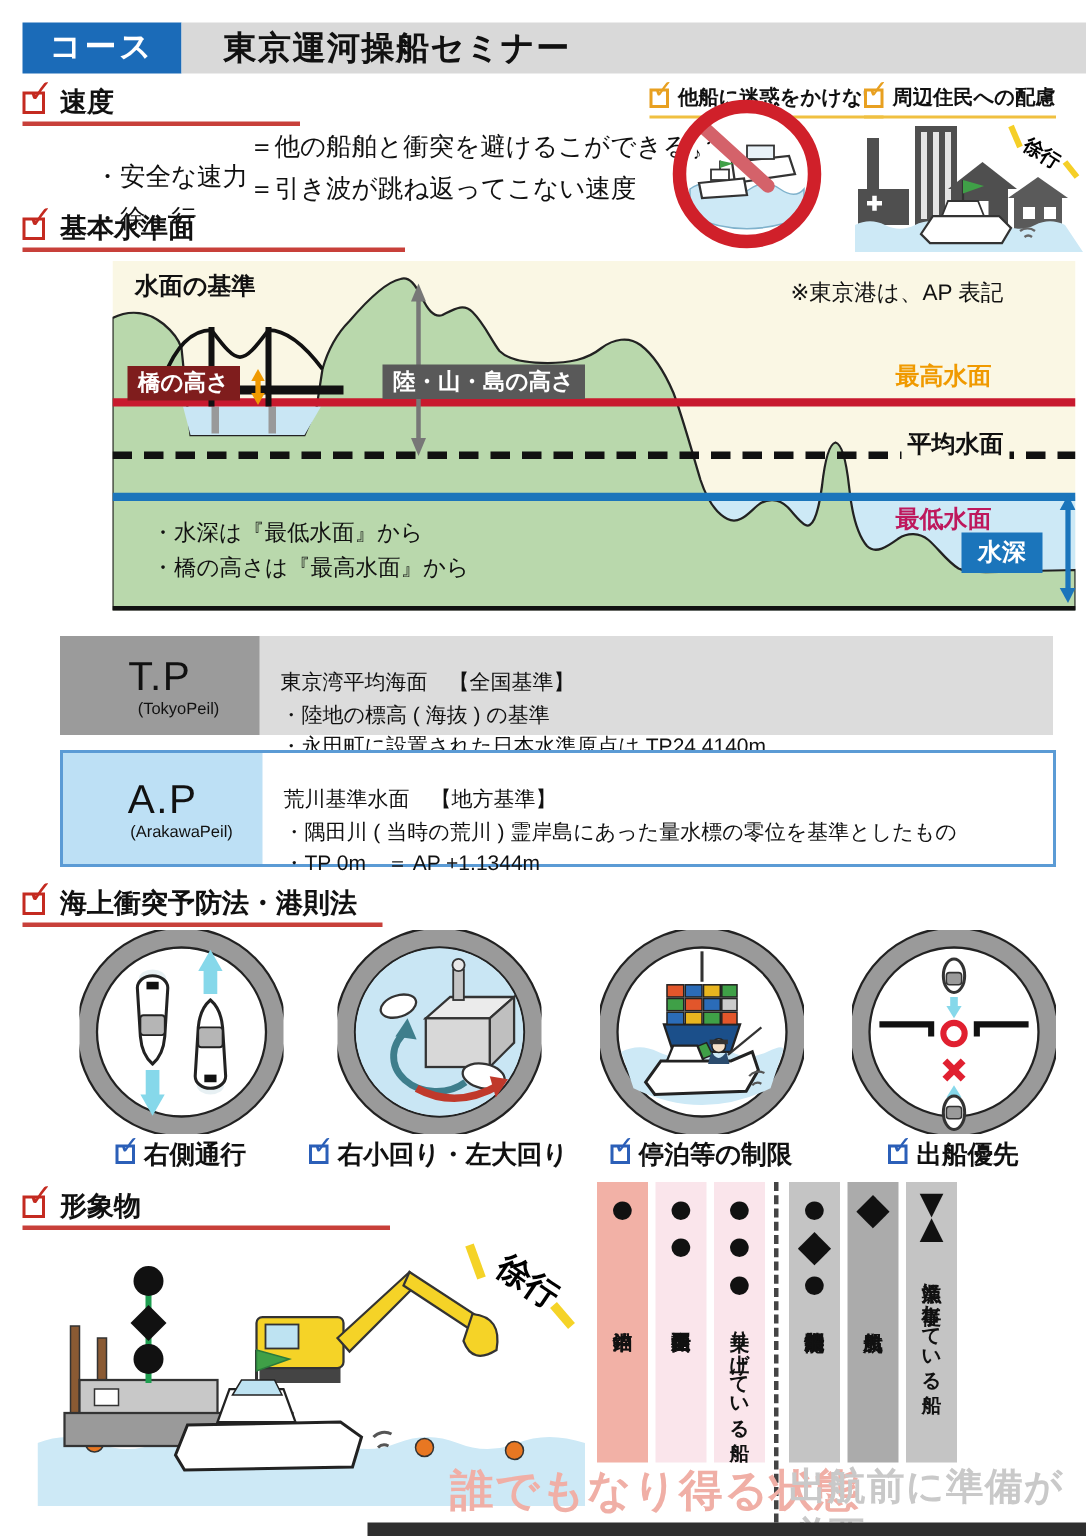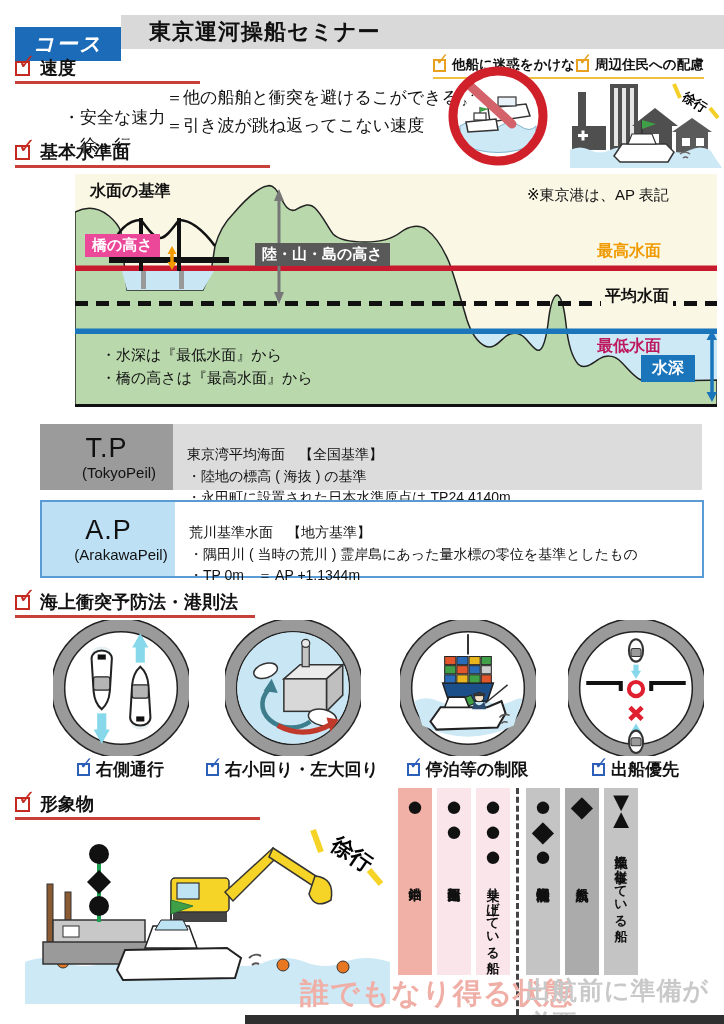--- a/index.html
+++ b/index.html
@@ -2,22 +2,22 @@
 <html><head>
 <meta charset="utf-8">
 <style>
   * { margin:0; padding:0; box-sizing:border-box; }
   html,body { background:#fff; }
   body { font-family:"Liberation Sans","DejaVu Sans",sans-serif; color:#111; }
   .page { position:relative; width:724px; height:1024px; background:#fff; overflow:hidden; }
 
   
   .header { position:absolute; left:15px; top:15px; right:0; height:34px; }
-  .badge { position:absolute; left:0; top:12px; width:106px; height:34px; background:#1B6BB8;
-           color:#fff; font-size:21px; font-weight:800; text-align:center; line-height:34px; letter-spacing:2px;font-style:italic; }
+  .badge { position:absolute; left:0; top:0; width:106px; height:34px; background:#1B6BB8;
+           color:#fff; font-size:21px; font-weight:800; text-align:center; line-height:34px; letter-spacing:2px; }
   .hbar { position:absolute; left:106px; right:0; top:0; height:34px; background:#D9D9D9; }
   .htitle { position:absolute; left:134px; top:0; line-height:34px; font-size:22px; font-weight:800; letter-spacing:1px; }
 
   
   .chk { position:relative; width:15px; height:15px; border:2.5px solid; background:#fff; display:inline-block; flex:none; }
   .chk .tick { position:absolute; left:1px; top:-12px; font-size:21px; font-weight:900; line-height:1; }
   .chk-red { border-color:#C42A20; color:#C42A20; }
   .chk-blue { border-color:#2B5FB8; color:#2B5FB8; }
   .chk-sm { width:13px; height:13px; border-width:2px; }
   .chk-sm .tick { font-size:17px; top:-10px; left:0; }
@@ -31,37 +31,37 @@
   .def-term { width:103px; flex:none;margin-top:20px; }
 
   .mini-label { position:absolute; display:flex; align-items:center; gap:6px; font-size:13.5px; font-weight:700;
                 padding-bottom:3px; border-bottom:2px solid #F0C040; }
 
   
   .diagram { position:absolute; left:75px; top:174px; width:642px; height:233px; }
   .diagram svg { position:absolute; left:0; top:0; }
   .dg-cap { position:absolute; left:15px; top:7px; font-size:16px; font-weight:700; }
   .dg-note { position:absolute; left:452px; top:12px; font-size:15px; }
-  .dg-bridge { position:absolute; left:10px; top:60px; background:#ec4899; color:#fff; font-size:15px; font-weight:700; padding:2px 7px; }
+  .dg-bridge { position:absolute; left:10px; top:70px; background:#7f1d1d; color:#fff; font-size:15px; font-weight:700; padding:2px 7px; }
   .dg-land { position:absolute; left:180px; top:69px; background:#595959; color:#fff; font-size:15px; font-weight:700; padding:2px 7px; }
   .dg-high { position:absolute; left:522px; top:67px; color:#F09A00; font-size:16px; font-weight:700; }
   .dg-mean { position:absolute; left:526px; top:112px; color:#111; font-size:16px; font-weight:700; background:#FAF7E4; padding:0 4px; }
   .dg-low { position:absolute; left:522px; top:162px; color:#be185d; font-size:16px; font-weight:700; }
   .dg-depth { position:absolute; left:566px; top:181px; background:#1B75BB; color:#fff; font-size:16px; font-weight:700; padding:3px 11px; }
   .dg-b1 { position:absolute; left:26px; top:172px; font-size:15px; }
   .dg-b2 { position:absolute; left:26px; top:195px; font-size:15px; }
 
   
   .tpbox { position:absolute; left:40px; top:424px; width:662px; height:66px; background:#DCDCDC; display:flex; }
   .apbox { position:absolute; left:40px; top:500px; width:664px; height:78px; background:#fff; border:2px solid #5B9BD5; display:flex; }
   .datum-tag { width:133px; flex:none; display:flex; flex-direction:column; align-items:center; justify-content:center; }
   .tpbox .datum-tag { background:#9B9B9B; }
   .apbox .datum-tag { background:#BDE0F5; }
   .datum-abbr { font-size:27px; letter-spacing:1px; }
-  .datum-name { font-size:15px;margin-left:25px; }
+  .datum-name { font-size:11px;margin-left:25px; }
   .datum-body { padding:20px 0 0 14px; font-size:14px; line-height:1.55; }
 
   
   .fig { position:absolute; width:165px; display:flex; flex-direction:column; align-items:center; }
   .fig-label { margin-top:2px; display:flex; align-items:center; gap:6px; font-size:17px; font-weight:700; white-space:nowrap; }
 
   
   .dgroup { position:absolute; top:788px; display:flex; gap:5px; }
   .dcol { width:34px; height:187px; display:flex; flex-direction:column; align-items:center; padding-top:6px; }
   .c1 { background:#F2B1A6; } .c2,.c3 { background:#FAE5EB; }

